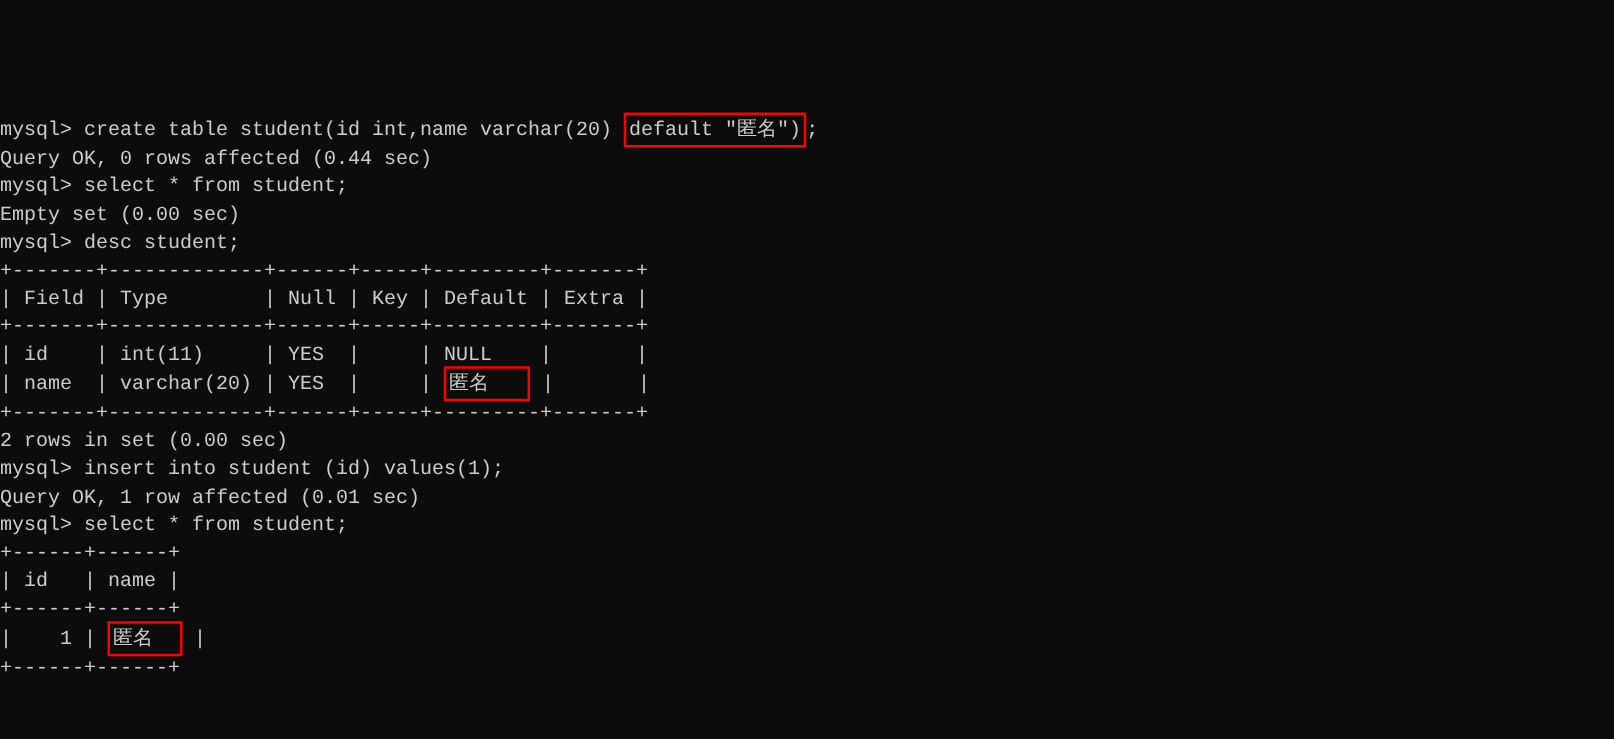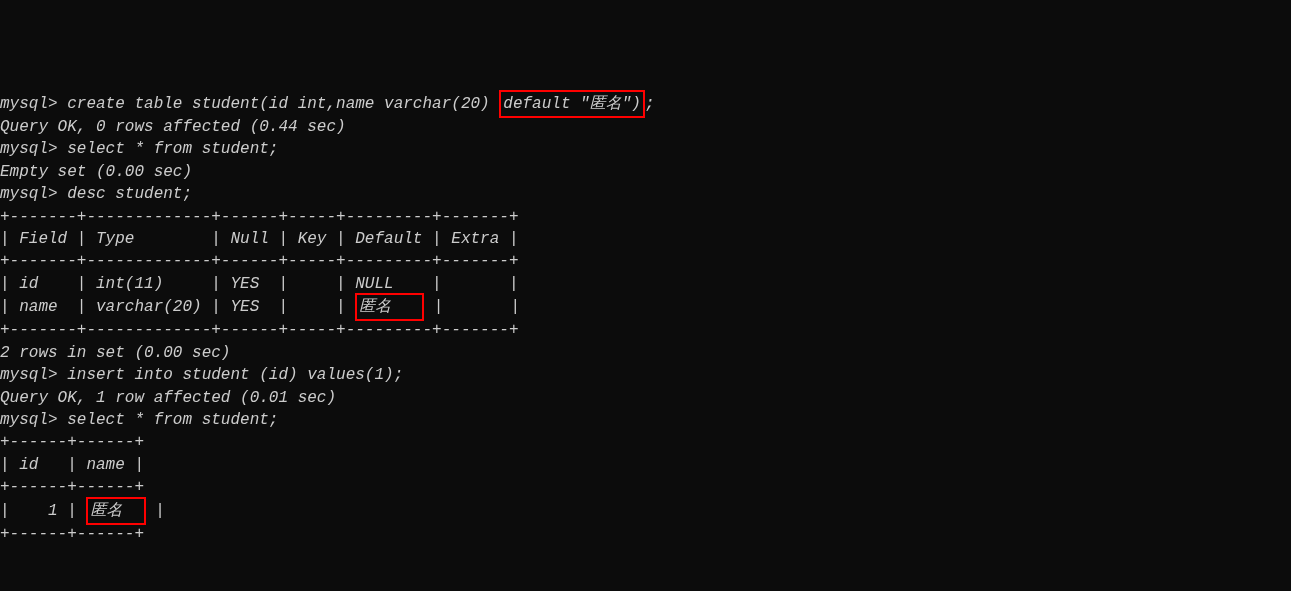--- a/index.html
+++ b/index.html
@@ -17,21 +17,20 @@
       padding: 2px 0;
     }
     .highlight-box {
       border: 2px solid #ff0000;
       display: inline-block;
       padding: 1px 2px;
       margin: -2px 0;
     }
     .line {
       display: block;
-      font-style: italic;
     }
   </style>
 </head>
 <body>
 
 
 
 <div class="terminal"><span class="line"><span>mysql&gt; create table student(id int,name varchar(20) </span><span class="highlight-box">default "匿名")</span><span>;</span></span><span class="line">Query OK, 0 rows affected (0.44 sec)</span><span class="line"></span><span class="line">mysql&gt; select * from student;</span><span class="line">Empty set (0.00 sec)</span><span class="line"></span><span class="line">mysql&gt; desc student;</span><span class="line">+-------+-------------+------+-----+---------+-------+</span><span class="line">| Field | Type        | Null | Key | Default | Extra |</span><span class="line">+-------+-------------+------+-----+---------+-------+</span><span class="line">| id    | int(11)     | YES  |     | NULL    |       |</span><span class="line"><span>| name  | varchar(20) | YES  |     | </span><span class="highlight-box">匿名   </span><span> |       |</span></span><span class="line">+-------+-------------+------+-----+---------+-------+</span><span class="line">2 rows in set (0.00 sec)</span><span class="line"></span><span class="line">mysql&gt; insert into student (id) values(1);</span><span class="line">Query OK, 1 row affected (0.01 sec)</span><span class="line"></span><span class="line">mysql&gt; select * from student;</span><span class="line">+------+------+</span><span class="line">| id   | name |</span><span class="line">+------+------+</span><span class="line"><span>|    1 | </span><span class="highlight-box">匿名  </span><span> |</span></span><span class="line">+------+------+</span></div>
 
 

